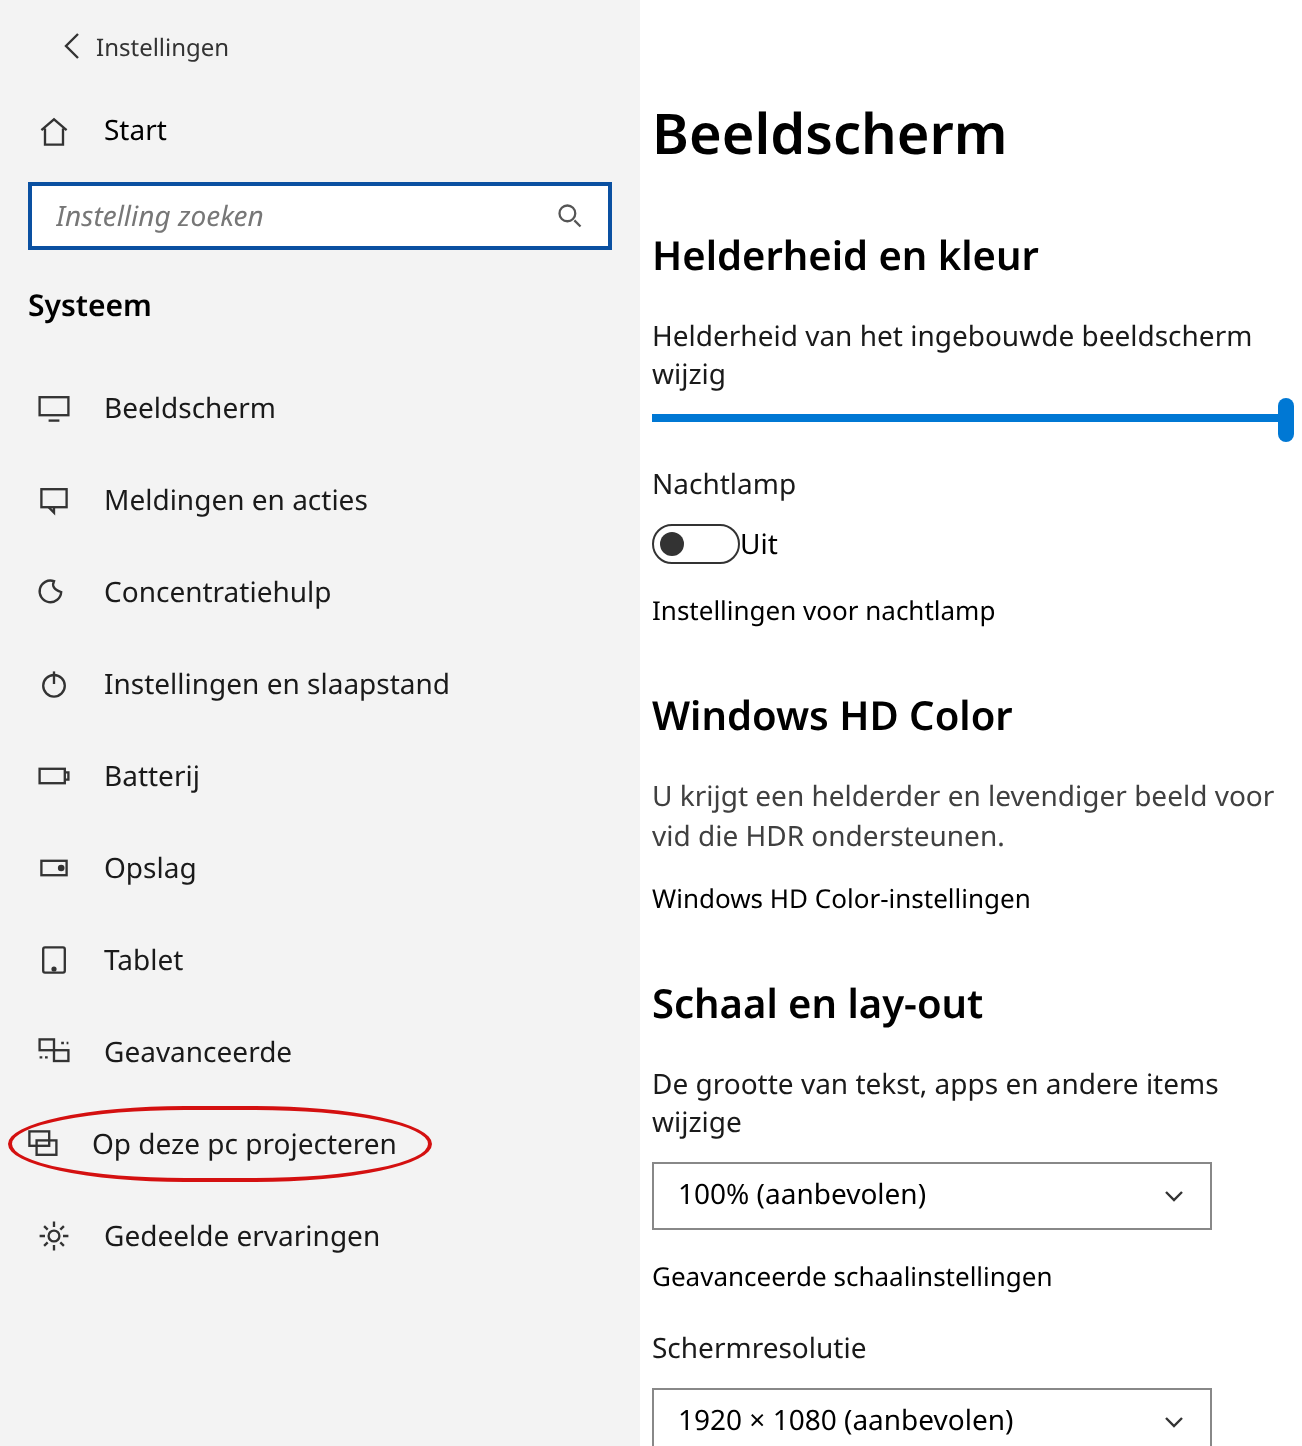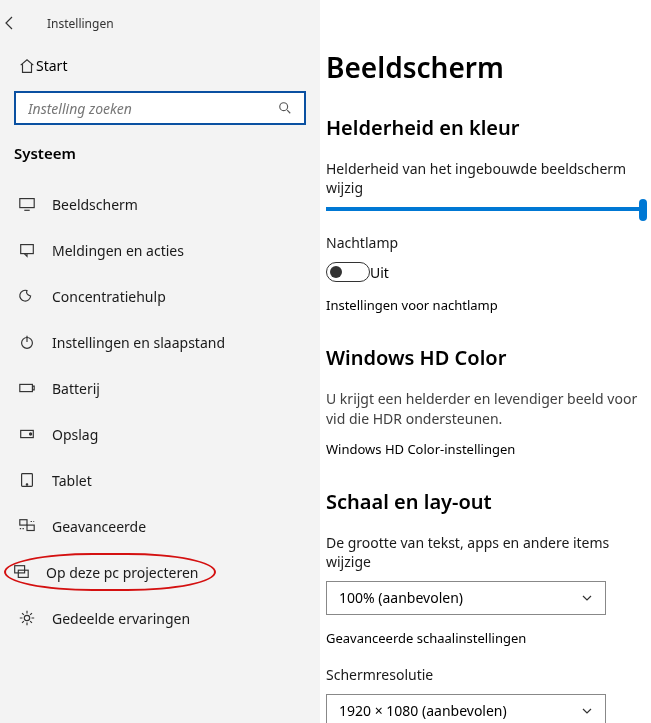--- a/index.html
+++ b/index.html
@@ -15,29 +15,30 @@
   .app { display: flex; width: 651px; height: 723px; }
   .sidebar {
     width: 320px;
     background: #f3f3f3;
     display: flex; flex-direction: column;
     padding-top: 8px;
     flex-shrink: 0;
   }
   .titlebar {
     display: flex; align-items: center;
-    padding: 6px 12px 14px 1px;
-    gap: 28px;
+    padding: 6px 12px 14px 28px;
+    gap: 2px;
     text-align: center;
   }
   .back-arrow { width: 18px; height: 18px; display:flex; align-items:center; justify-content:center; }
   .title-text { font-size: 12px; color: #333; }
   .home-row {
     display: flex; align-items: center;
     padding: 10px 18px;
+    gap: 16px;
   }
   .home-text { font-size: 14px; }
   .search-wrap { padding: 6px 14px 12px 14px; }
   .search {
     width: 100%; height: 34px;
     border: 2px solid #0a50a1;
     background: #fff;
     display:flex; align-items:center;
     padding: 0 10px;
   }

